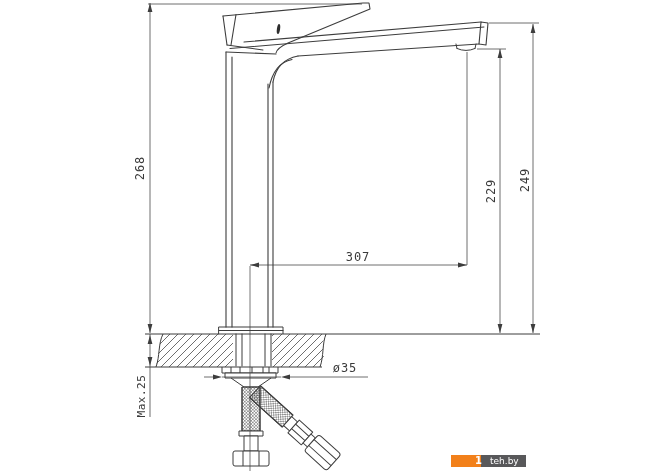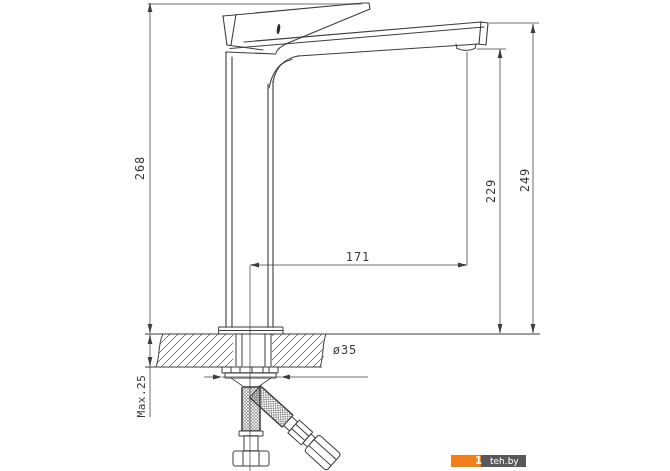--- a/index.html
+++ b/index.html
@@ -147,23 +147,23 @@
       <polygon points="250,265 259,262.6 259,267.4"></polygon>
       <polygon points="467,265 458,262.6 458,267.4"></polygon>
       <polygon points="222,377 213,374.6 213,379.4"></polygon>
       <polygon points="281,377 290,374.6 290,379.4"></polygon>
     </g>
   </svg>
 
   <div class="dim rot" style="left:140px;top:168px;">268</div>
   <div class="dim rot" style="left:491px;top:191px;">229</div>
   <div class="dim rot" style="left:525px;top:180px;">249</div>
-  <div class="dim" style="left:358px;top:257px;">171</div>
+  <div class="dim" style="left:358px;top:257px;">307</div>
   <div class="dim rot small" style="left:141px;top:396px;">Max.25</div>
-  <div class="dim" style="left:345px;top:350px;">ø35</div>
+  <div class="dim" style="left:345px;top:368px;">ø35</div>
 
   <div class="wm">
     <div class="wm-orange"></div>
     <div class="wm-gray">
       <span class="wm-one">1</span>
       <span>teh.by</span>
     </div>
   </div>
 
 </div>

